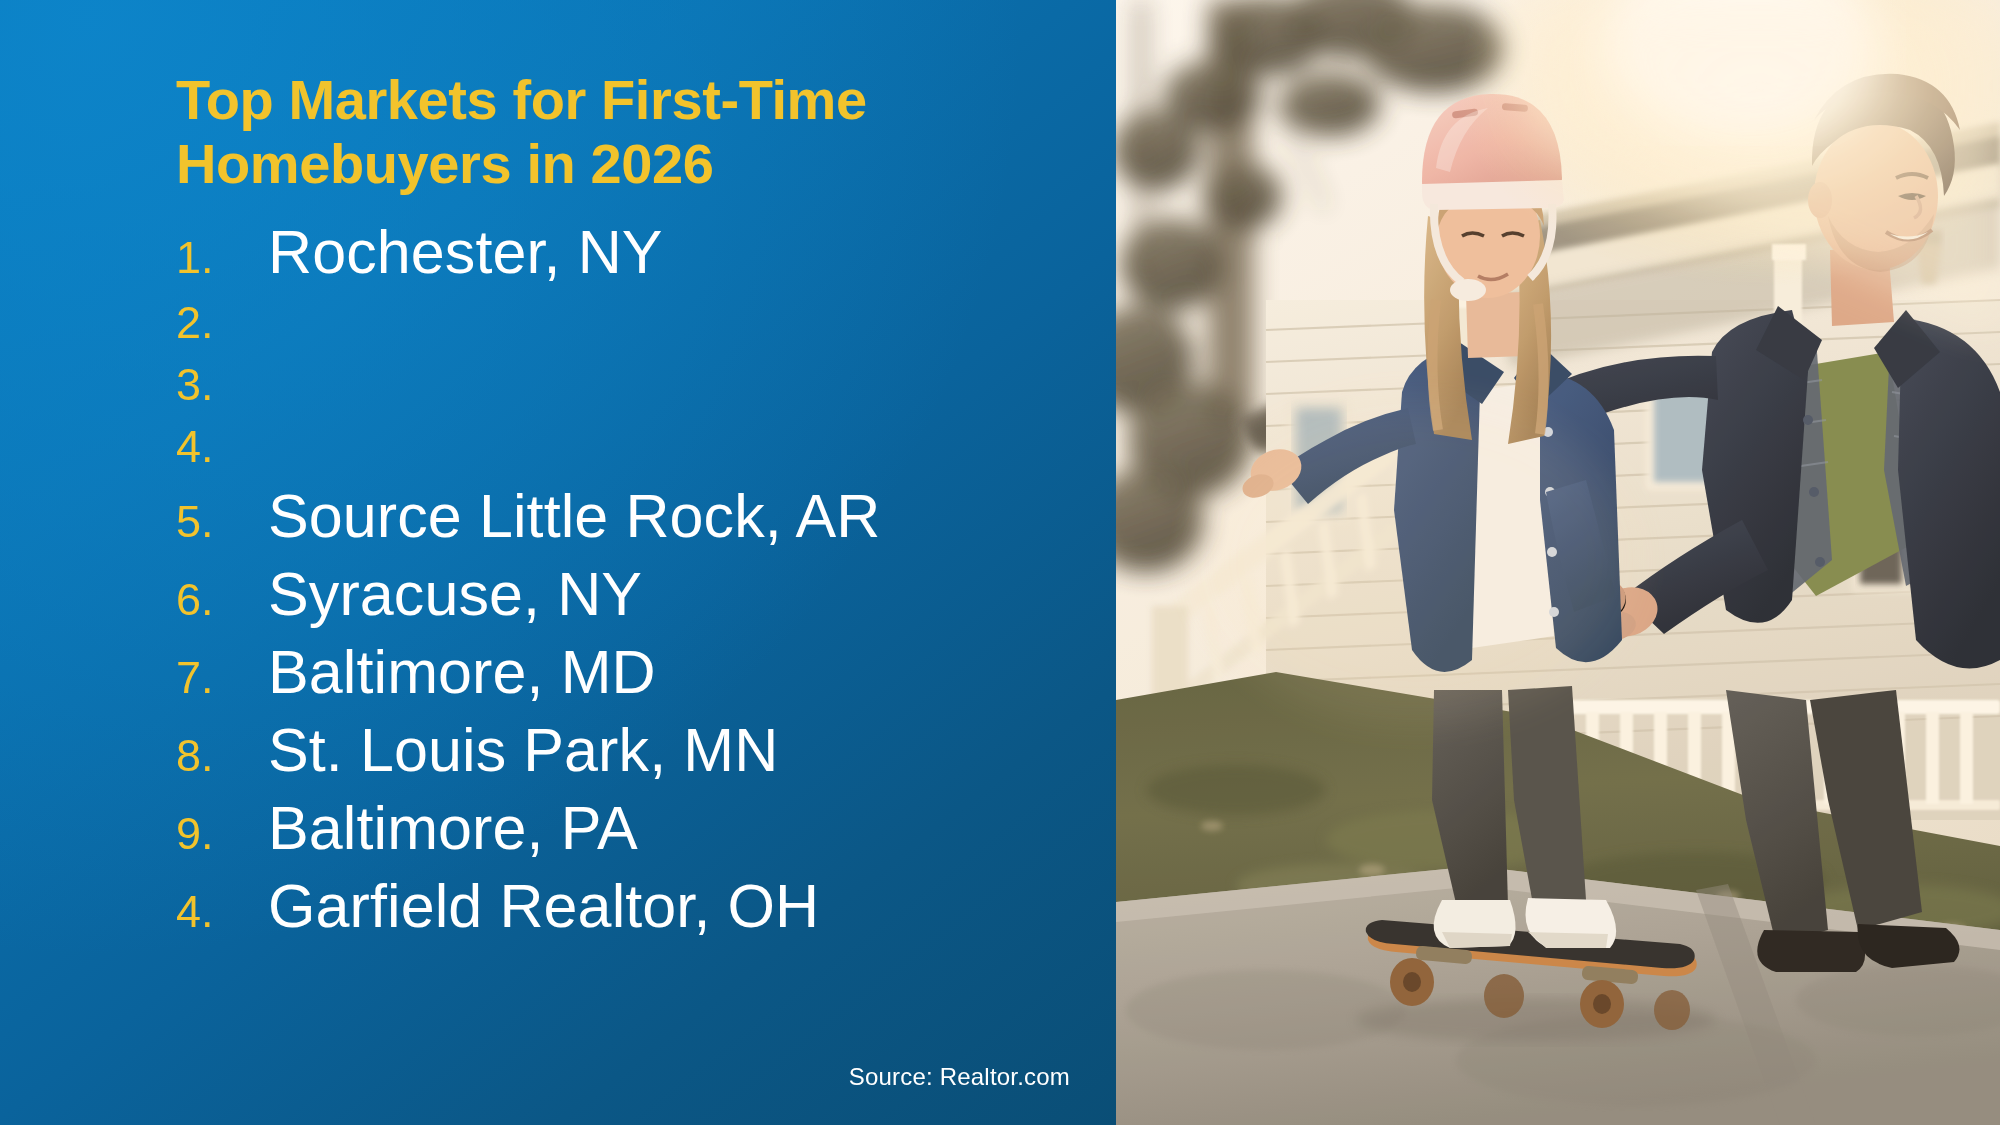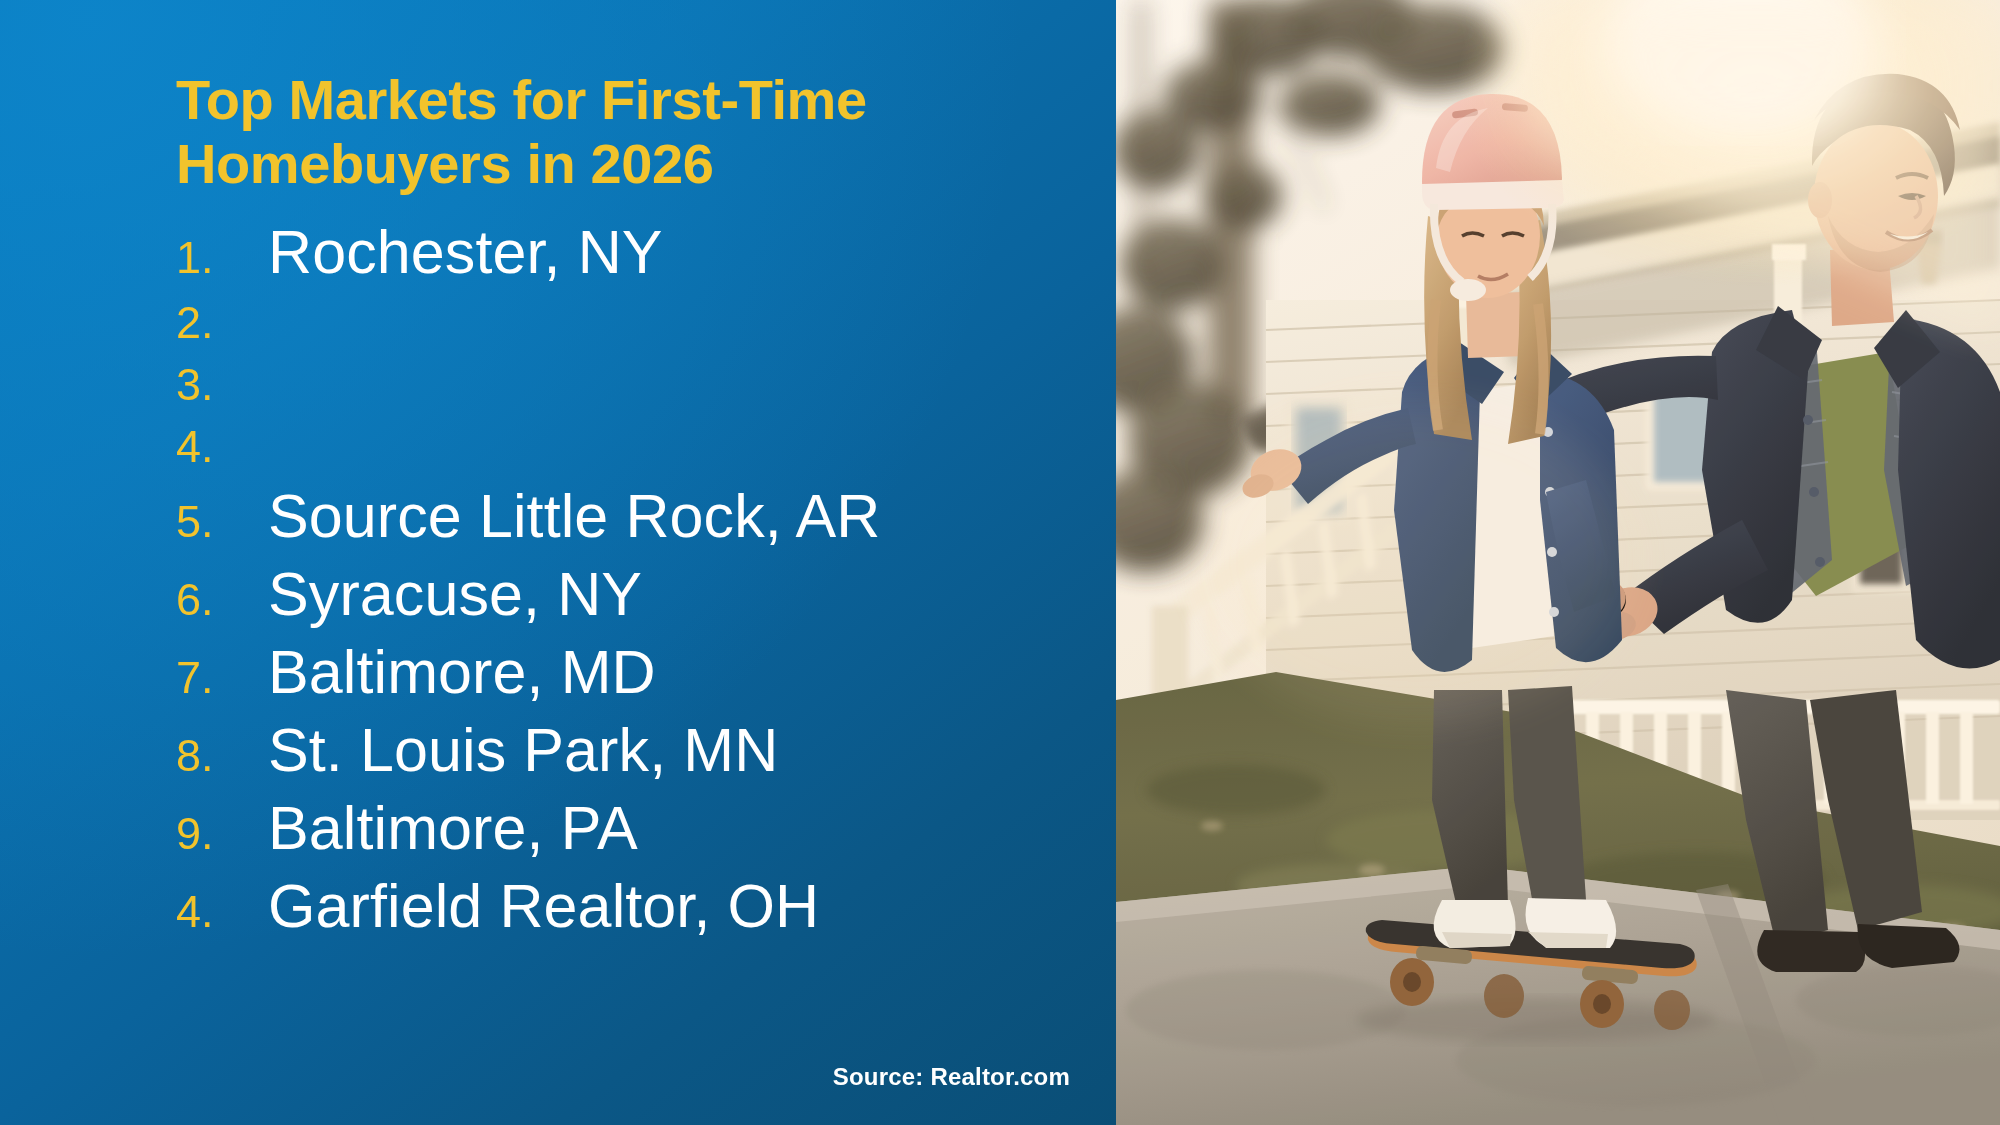--- a/index.html
+++ b/index.html
@@ -64,21 +64,21 @@
     font-weight:400;
     letter-spacing:0.1px;
   }
 
   .source {
     position:absolute;
     right:46px;
     bottom:34px;
     color:#ffffff;
     font-size:24px;
-    font-weight:700;
+    font-weight:400;
     letter-spacing:0.2px;
     text-align:center;
   }
 
   
   .photo {
     position:relative;
     width:884px; height:1125px;
     flex:0 0 884px;
     overflow:hidden;

